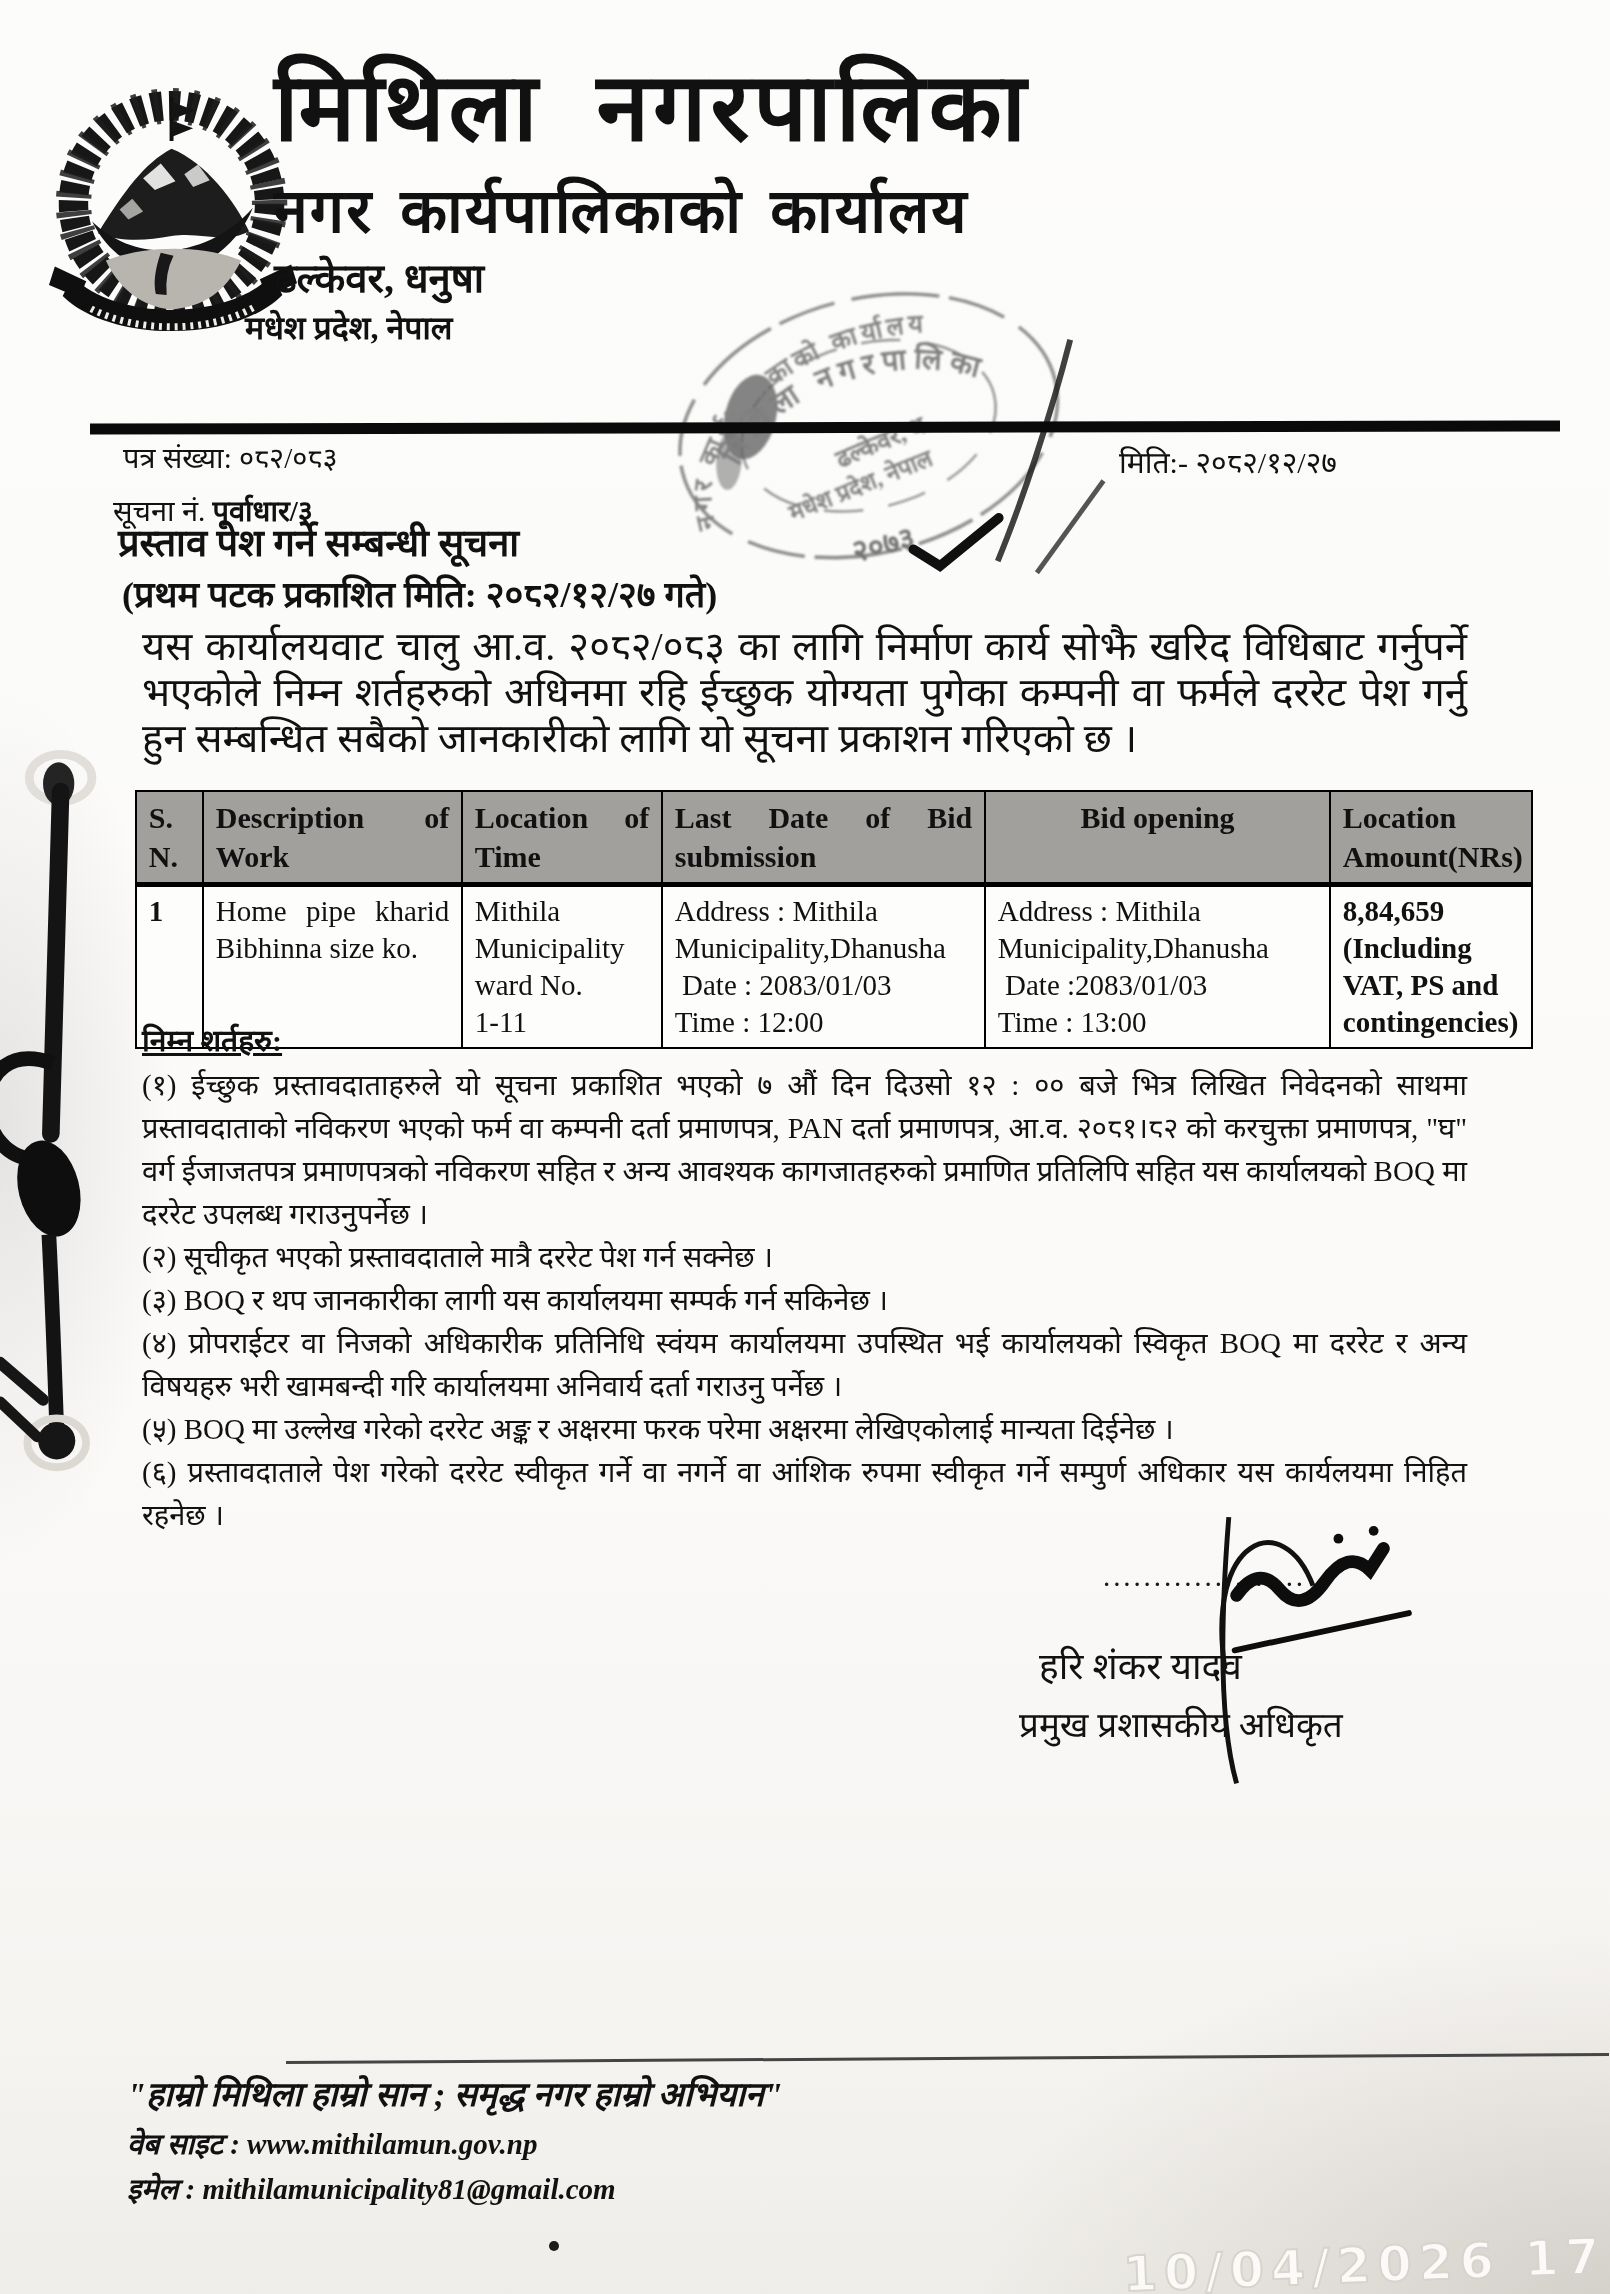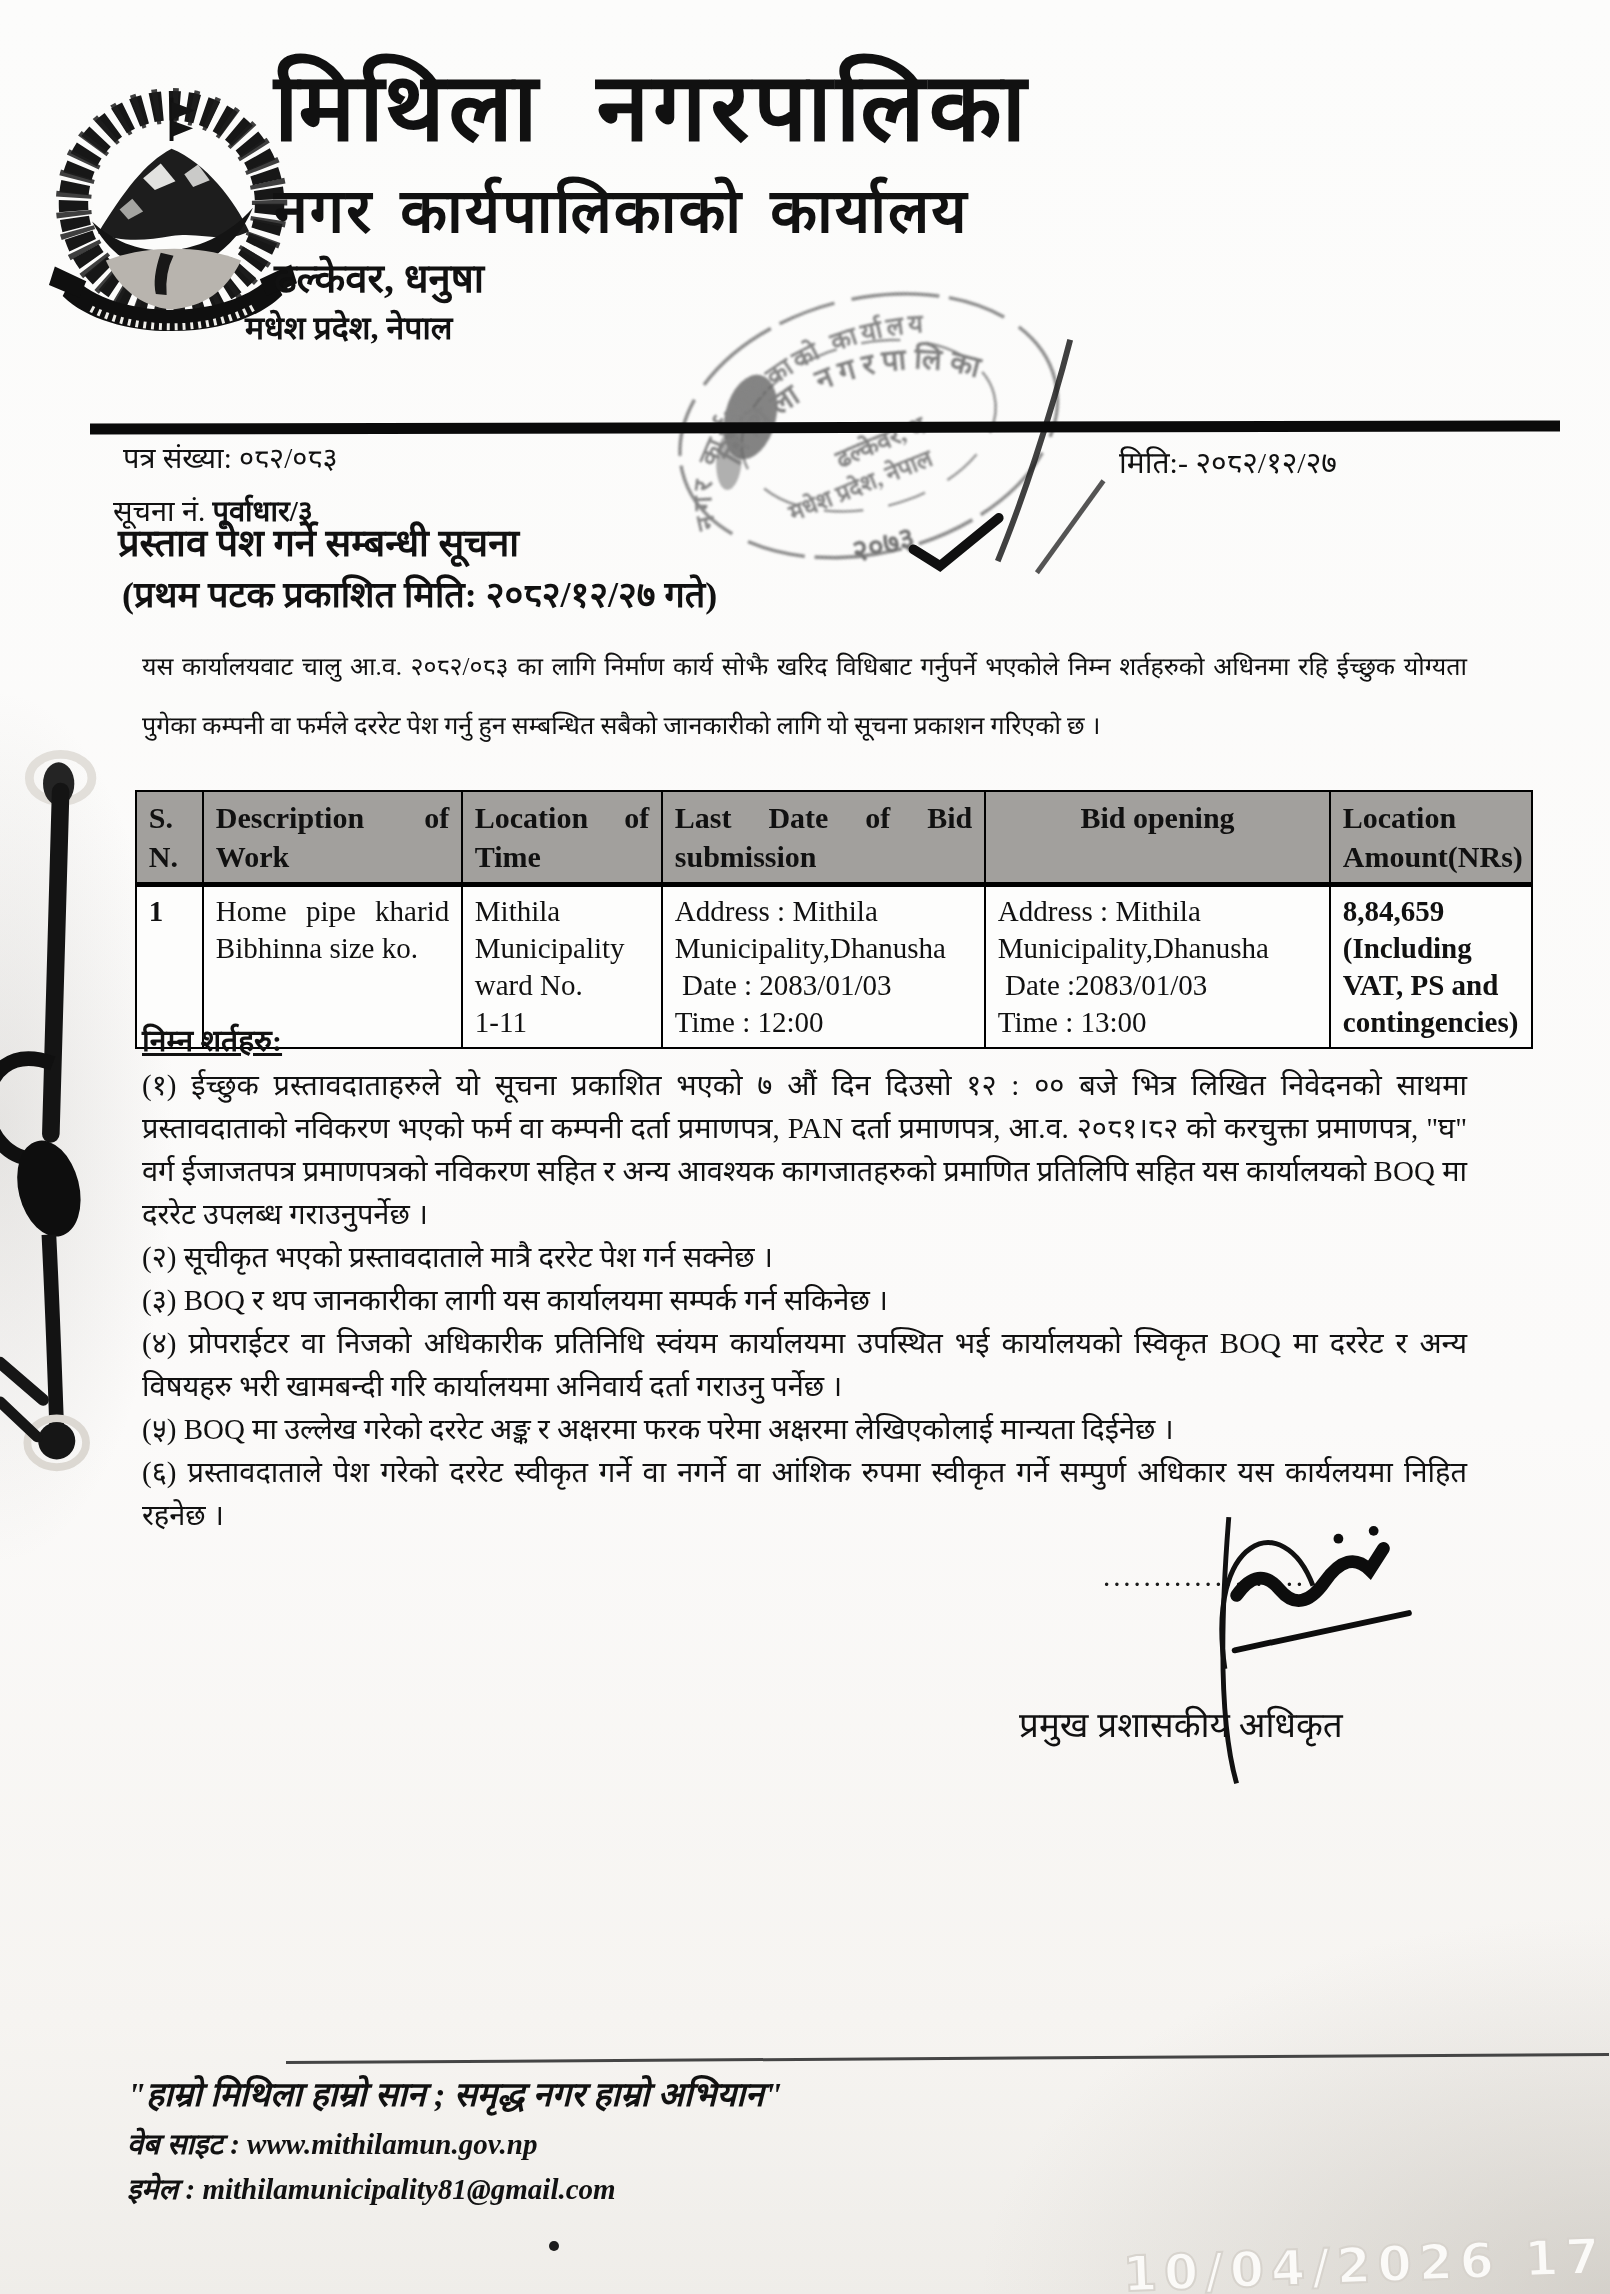--- a/index.html
+++ b/index.html
@@ -17,21 +17,21 @@
   .hdr-muni{left:274px;top:45px;width:1049px;font-size:95px;line-height:127px;font-weight:700;letter-spacing:3.9px;word-spacing:27.4px;}
   .hdr-office{left:274px;top:173px;width:1049px;font-size:61px;line-height:78px;font-weight:700;letter-spacing:2px;word-spacing:9.8px;}
   .hdr-place{left:274px;top:253px;width:1049px;font-size:40px;line-height:51px;font-weight:700;}
   .hdr-prov{left:245px;top:308px;width:1049px;font-size:32px;line-height:41px;font-weight:700;}
   .rule-thick{left:90px;top:422px;width:1470px;height:10.8px;background:#0a0a0a;transform:rotate(-0.12deg);}
   .meta-letter{left:123px;top:439px;font-size:29px;line-height:39px;}
   .meta-notice{left:113px;top:492px;font-size:29px;line-height:39px;}
   .meta-date{left:1119px;top:443px;font-size:30px;line-height:39px;}
   .notice-title{left:118px;top:519px;width:1353px;font-size:38px;line-height:49px;font-weight:700;}
   .notice-pub{left:122px;top:572px;width:1353px;font-size:36px;line-height:47px;font-weight:700;}
-  .body-par{left:142px;top:637px;width:1325px;font-size:25px;line-height:59px;text-align:justify;}
+  .body-par{left:142px;top:624px;width:1325px;font-size:40px;line-height:46px;text-align:justify;}
   table.bid{position:absolute;left:135px;top:790px;width:1396px;border-collapse:collapse;table-layout:fixed;}
   table.bid th,table.bid td{border:2.9px solid #000;vertical-align:top;padding:5.9px 11.8px;}
   table.bid th{background:#a2a09d;font-size:30px;line-height:39px;text-align:justify;font-weight:700;border-bottom-width:5.9px;}
   table.bid th.c{text-align:center;}
   table.bid td{font-size:29px;line-height:37px;background:#fdfdfc;}
   .pre{white-space:pre-wrap;}
   .sn-cell{font-weight:700;font-size:33px;}
   .amt-cell{font-weight:700;text-align:justify;}
   .desc-cell{text-align:justify;}
   .cond-head{left:142px;top:1021px;font-size:30px;line-height:39px;font-weight:700;text-decoration:underline;}
@@ -179,20 +179,21 @@
 
   <div class="abs sig-dots">....................</div>
   <svg class="abs soft" style="left:1127px;top:1478px" width="323" height="323" viewBox="0 0 330 330">
     <path d="M100,195 C80,60 160,30 190,110" stroke="#111" stroke-width="5" fill="none"></path>
     <path d="M104,40 C96,140 94,250 112,312" stroke="#111" stroke-width="5" fill="none"></path>
     <path d="M112,120 q22,-32 44,-6 t46,-8 t46,-12 l14,-22" stroke="#0d0d0d" stroke-width="13" fill="none" stroke-linecap="round"></path>
     <circle cx="216" cy="62" r="5" fill="#0d0d0d"></circle>
     <circle cx="252" cy="54" r="5" fill="#0d0d0d"></circle>
     <path d="M110,176 L288,138" stroke="#0d0d0d" stroke-width="6" fill="none" stroke-linecap="round"></path>
   </svg>
+  <div class="abs ctr sig-name">हरि शंकर यादव</div>
   <div class="abs ctr sig-desig">प्रमुख प्रशासकीय अधिकृत</div>
 
   <svg class="abs soft" style="left:0;top:740px" width="132" height="774" viewBox="0 0 135 790">
     <ellipse cx="62" cy="38" rx="32" ry="24" fill="none" stroke="#e2dfda" stroke-width="9"></ellipse>
     <ellipse cx="60" cy="44" rx="16" ry="22" fill="#242424"></ellipse>
     <path d="M62,52 C58,190 54,320 52,402" stroke="#141414" stroke-width="18" fill="none" stroke-linecap="round"></path>
     <path d="M54,330 C-34,298 -34,436 46,428" stroke="#101010" stroke-width="15" fill="none"></path>
     <ellipse cx="50" cy="458" rx="31" ry="50" fill="#0e0e0e" transform="rotate(-14 50 458)"></ellipse>
     <path d="M50,505 C54,585 56,650 58,702" stroke="#131313" stroke-width="15" fill="none"></path>
     <ellipse cx="58" cy="718" rx="30" ry="25" fill="none" stroke="#dcd8d2" stroke-width="8"></ellipse>

